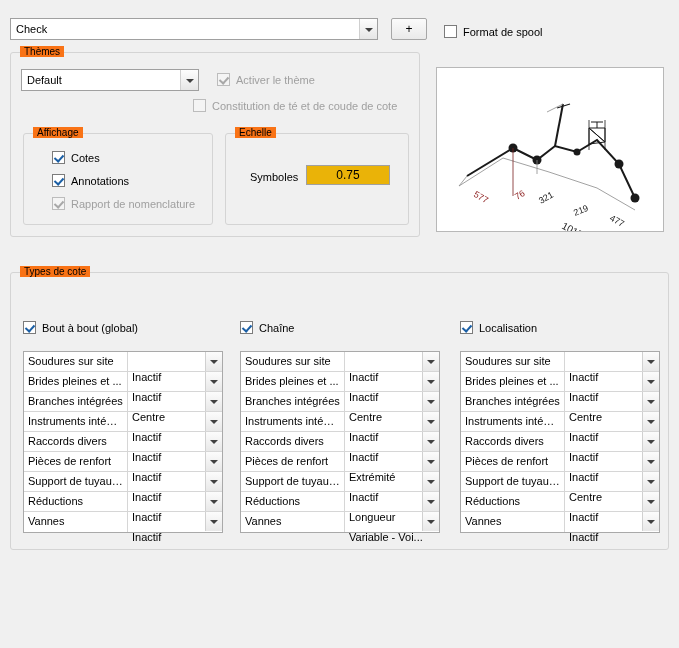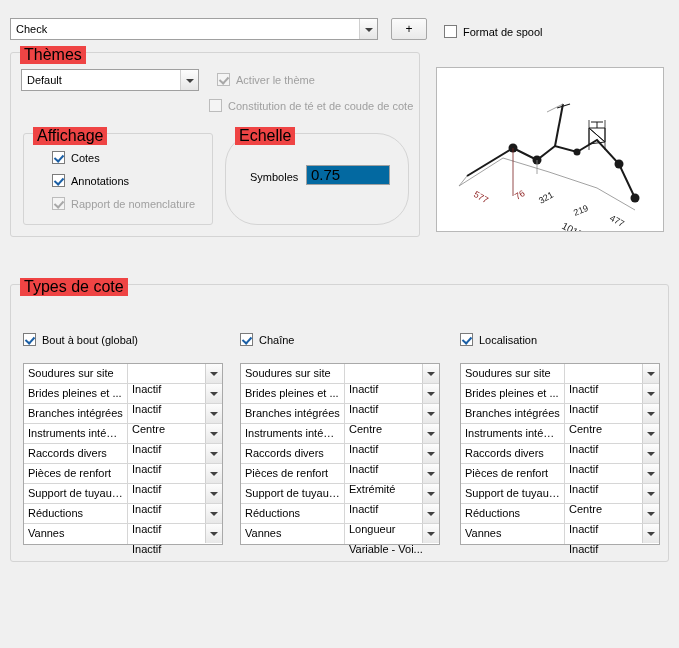--- a/index.html
+++ b/index.html
@@ -125,84 +125,85 @@
   .group {
     position: absolute;
     box-sizing: border-box;
     border: 1px solid #d4d4d4;
     border-radius: 3px;
     background: transparent;
   }
   .group > .legend {
     position: absolute;
     top: -7px; left: 9px;
-    background: #ef4444;
+    background: #f97316;
     padding: 0 4px;
-    font-size: 16px;
+    font-size: 10px;
     color: #000;
   }
 
   #themes-group {
     left: 10px; top: 52px;
     width: 410px; height: 185px;
   }
   #theme-combo {
     position: absolute;
     left: 10px; top: 16px;
     width: 178px;
   }
   #activer-theme-check { left: 198px; top: 20px; margin-left: 8px; }
-  #constitution-check  { left: 198px; top: 46px; }
+  #constitution-check  { left: 182px; top: 46px; }
 
   #affichage-group {
     left: 12px; top: 80px;
     width: 190px; height: 92px;
   }
   #cotes-check       { left: 28px; top: 17px; }
   #annotations-check { left: 28px; top: 40px; }
   #rapport-check     { left: 28px; top: 63px; }
 
   #echelle-group {
     left: 214px; top: 80px;
-    width: 184px; height: 92px; border-radius: 32px;
+    width: 184px; height: 92px;
   }
   #symboles-label {
     position: absolute;
     left: 24px; top: 36px;
     line-height: 14px;
   }
   #symboles-input {
     position: absolute;
     left: 80px; top: 31px;
     width: 84px; height: 20px;
     box-sizing: border-box;
     border: 1px solid #a0a0a0;
-    background: #0369a1;
+    background: #eab308;
     font-family: "Liberation Sans", sans-serif;
-    font-size: 15px;
+    font-size: 12px;
     padding: 0 4px;
     line-height: 18px;
     color: #000;
+    text-align: center;
   }
 
   
   #preview-panel {
     position: absolute;
     left: 436px; top: 67px;
     width: 228px; height: 165px;
     box-sizing: border-box;
     border: 1px solid #b8b8b8;
     background: #fff;
     overflow: hidden;
   }
   #preview-svg { display: block; }
 
   
   #types-group {
-    left: 10px; top: 284px;
+    left: 10px; top: 272px;
     width: 659px; height: 278px;
   }
 
   .col-check {
     position: absolute;
     text-align: center;
   }
   .grid {
     position: absolute;
     box-sizing: border-box;

